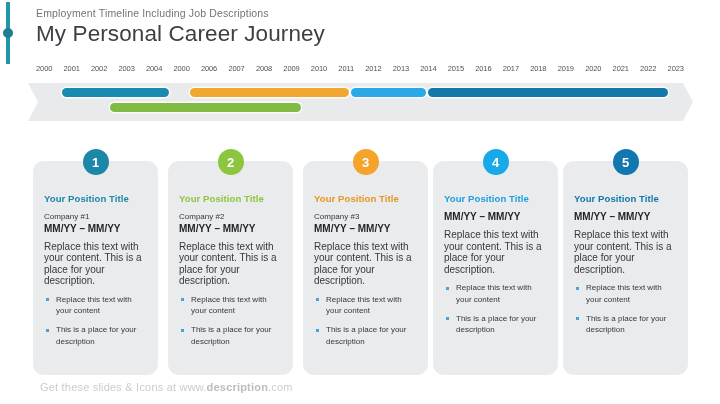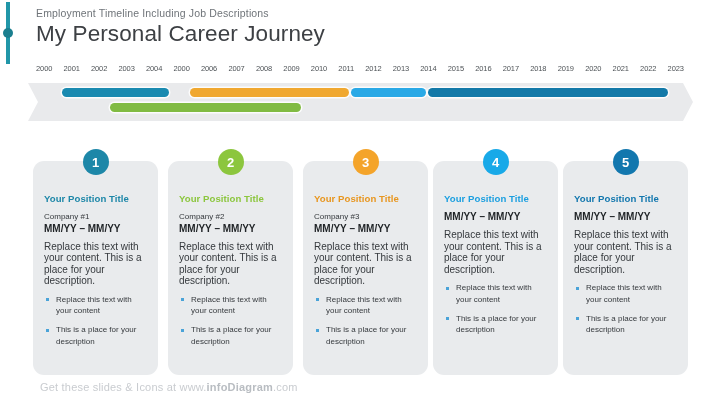--- a/index.html
+++ b/index.html
@@ -223,14 +223,14 @@
         <div class="desc">Replace this text with your content. This is a place for your description.</div>
         <ul class="bullets">
           <li>Replace this text with your content</li>
           <li>This is a place for your description</li>
         </ul>
       </div>
     </div>
   </div>
 
 <div id="footer">
-  <span>Get these slides &amp; Icons at www.</span><b>infoDiagram</b><span>.com</span>
+  <span>Get these slides &amp; Icons at www.</span><b>description</b><span>.com</span>
 </div>
 
 </body></html>

